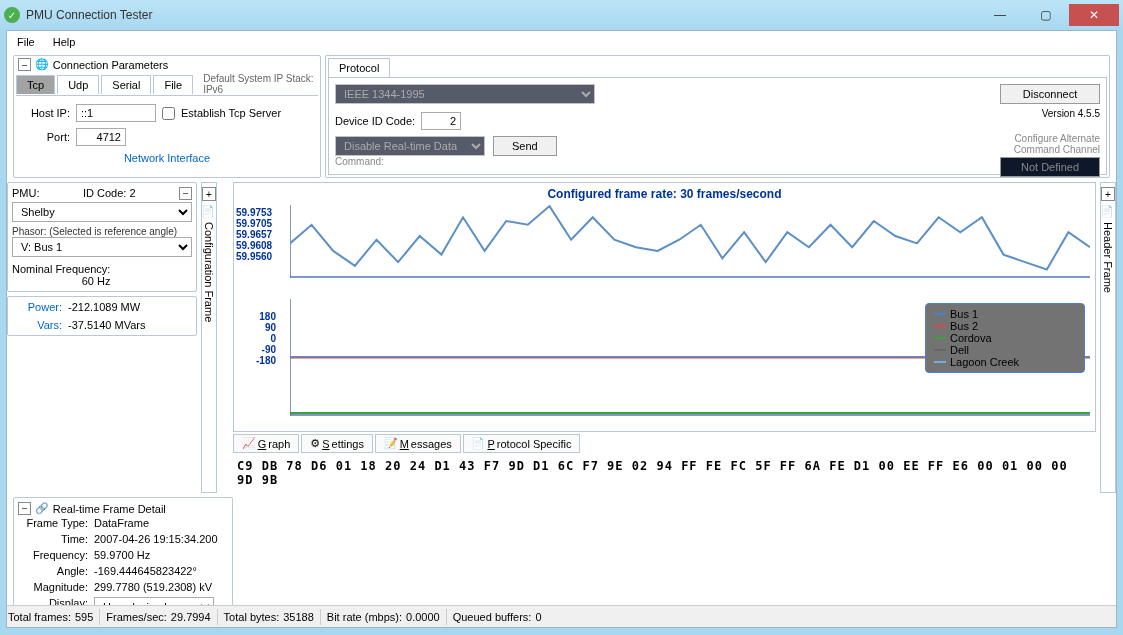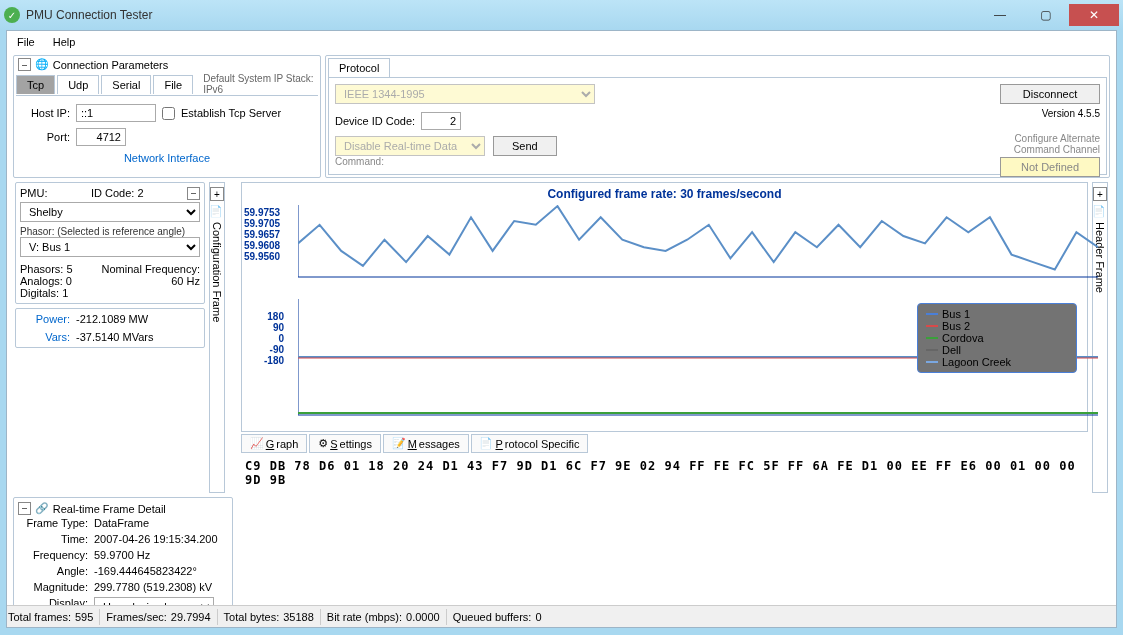--- a/index.html
+++ b/index.html
@@ -28,23 +28,23 @@
 .connbody { padding: 8px 4px 4px 4px; }
 .frow { display: flex; align-items: center; margin-bottom: 6px; gap: 6px; }
 .frow label { width: 50px; text-align: right; }
 input[type=text], select { border: 1px solid #aaa; padding: 2px 4px; font-size: 11px; background: #fff; }
 .netif { color: #0066cc; text-align: center; margin-top: 2px; }
 
 .protocol { flex: 1; padding: 2px; position: relative; }
 .ptab { display: inline-block; padding: 3px 10px; border: 1px solid #b8c8d8; border-bottom-color: #fff; margin-bottom: -1px; background: #fff; }
 .pbody { border: 1px solid #b8c8d8; padding: 6px; height: 98px; position: relative; }
 .btn { border: 1px solid #999; background: #f0f0f0; padding: 3px 18px; cursor: pointer; }
-.disabled { background: #fef9c3; color: #888; }
-
-.midrow { display: flex; padding: 0 8px; gap: 4px; }
+.disabled { background: #0f172a; color: #888; }
+
+.midrow { display: flex; padding: 0 0; gap: 4px; }
 .leftcol { width: 190px; display: flex; flex-direction: column; gap: 4px; }
 .pmu { padding: 4px; }
 .pmu .lbl { font-size: 10px; color: #333; }
 .graphwrap { flex: 1; position: relative; margin-left: 12px; }
 .graphpanel { border: 1px solid #b8c8d8; height: 250px; position: relative; background: #fff; }
 .graphtitle { text-align: center; color: #003399; font-weight: bold; font-size: 12px; padding: 4px; }
 .ylabels { position: absolute; left: 2px; font-size: 10px; color: #003399; font-weight: bold; line-height: 11px; }
 svg.chart { position: absolute; }
 .legend { position: absolute; right: 10px; top: 120px; background: #737373; border: 1px solid #4a7fd8; border-radius: 4px; padding: 4px 8px; font-size: 10px; width: 160px; }
 .legend div { display: flex; align-items: center; gap: 4px; }
@@ -146,25 +146,20 @@
       <div class="panel pmu">
         <div style="display:flex;justify-content:space-between">
           <span>PMU:</span>
           <span>ID Code:  2</span>
           <span class="box" style="width:13px;height:13px;border:1px solid #888;text-align:center;font-size:9px">–</span>
         </div>
         <select style="width:100%;margin-top:2px"><option>Shelby</option></select>
         <div class="lbl" style="margin-top:4px">Phasor: (Selected is reference angle)</div>
         <select style="width:100%"><option>V: Bus 1</option></select>
         <div style="display:flex;margin-top:6px">
-          <div style="flex:1">
-            <div>Phasors:  5</div>
-            <div>Analogs:  0</div>
-            <div>Digitals:  1</div>
-          </div>
           <div style="text-align:right;font-size:10px">
             <div>Nominal Frequency:</div>
             <div>60 Hz</div>
           </div>
         </div>
       </div>
       <div class="panel pmu">
         <div style="display:flex">
             <span style="color:#0066cc;width:50px;text-align:right;margin-right:6px">Power:</span>
             <span>-212.1089 MW</span>

